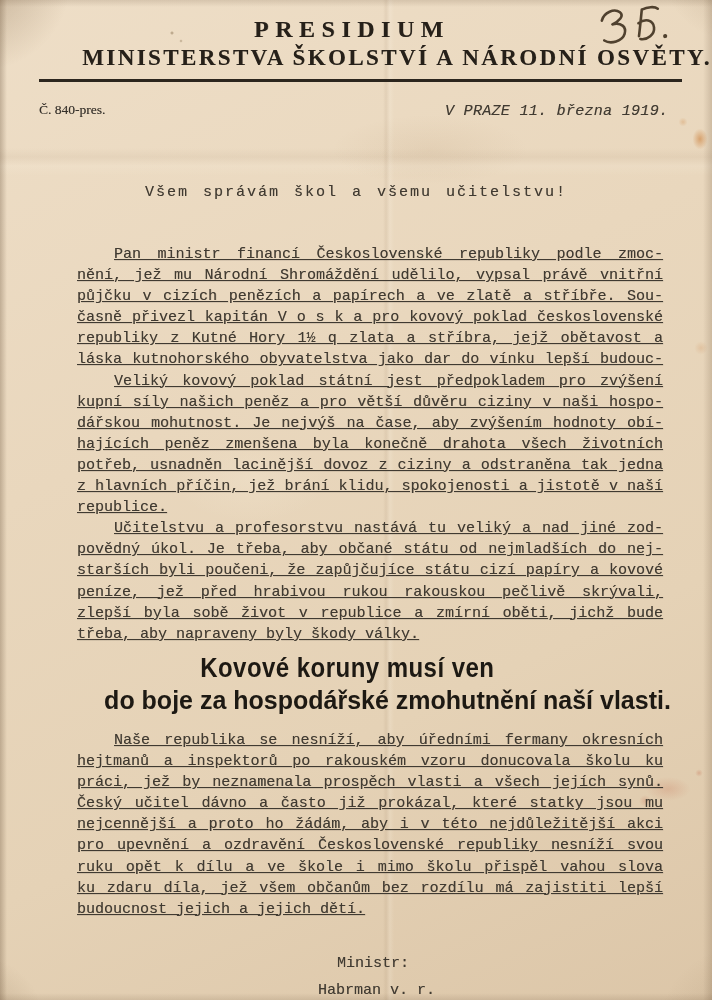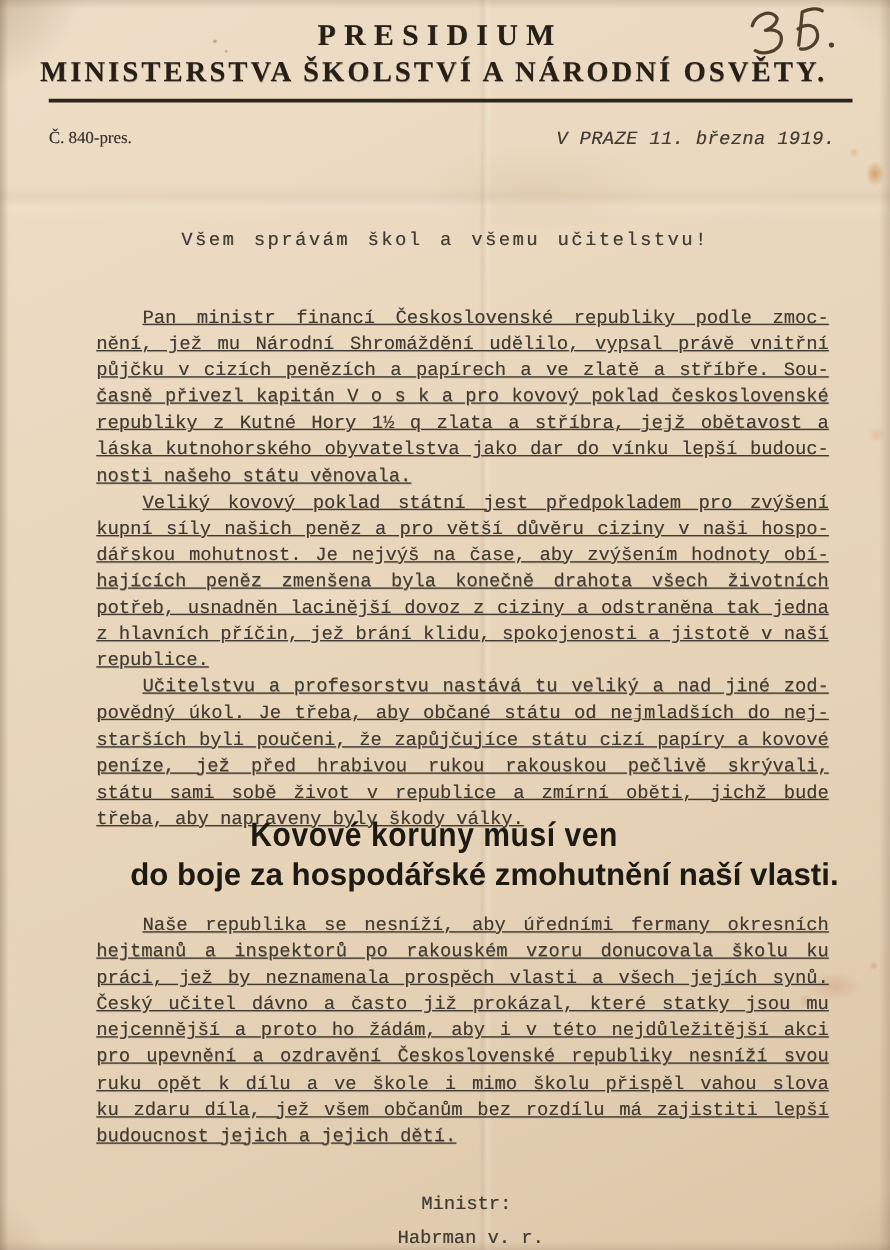--- a/index.html
+++ b/index.html
@@ -36,21 +36,21 @@
   .abs{position:absolute;}
   
   .title{
     top:14px;left:0;right:0;text-align:center;
     font-family:"Liberation Serif","DejaVu Serif",serif;
     font-weight:bold;font-size:24px;line-height:30px;
     letter-spacing:6.5px;color:#262019;
     transform:translateX(-4px);
   }
   .subtitle{
-    top:44px;left:0;right:0;text-align:left;
+    top:44px;left:0;right:0;text-align:right;
     font-family:"Liberation Serif","DejaVu Serif",serif;
     font-weight:bold;font-size:23px;line-height:28px;
     letter-spacing:2.4px;color:#262019;padding-left:32px;
   }
   .rule{top:79px;left:39px;width:643px;height:3px;background:#2c261e;}
   .refno{
     top:101px;left:39px;
     font-family:"Liberation Serif","DejaVu Serif",serif;
     font-size:13.5px;line-height:18px;color:#35302a;
   }
@@ -117,35 +117,34 @@
 
   <div class="abs salutation">Všem správám škol a všemu učitelstvu!</div>
 
   <div class="abs bodyblock b1">
     <div class="tl ind">Pan ministr financí Československé republiky podle zmoc-</div>
     <div class="tl">nění, jež mu Národní Shromáždění udělilo, vypsal právě vnitřní</div>
     <div class="tl">půjčku v cizích penězích a papírech a ve zlatě a stříbře. Sou-</div>
     <div class="tl">časně přivezl kapitán V o s k a pro kovový poklad československé</div>
     <div class="tl">republiky z Kutné Hory 1½ q zlata a stříbra, jejž obětavost a</div>
     <div class="tl">láska kutnohorského obyvatelstva jako dar do vínku lepší budouc-</div>
-    <div class="tl last">nosti našeho státu věnovala.</div>
 
     <div class="tl ind">Veliký kovový poklad státní jest předpokladem pro zvýšení</div>
     <div class="tl">kupní síly našich peněz a pro větší důvěru ciziny v naši hospo-</div>
     <div class="tl">dářskou mohutnost. Je nejvýš na čase, aby zvýšením hodnoty obí-</div>
     <div class="tl">hajících peněz zmenšena byla konečně drahota všech životních</div>
     <div class="tl">potřeb, usnadněn lacinější dovoz z ciziny a odstraněna tak jedna</div>
     <div class="tl">z hlavních příčin, jež brání klidu, spokojenosti a jistotě v naší</div>
     <div class="tl last">republice.</div>
 
     <div class="tl ind">Učitelstvu a profesorstvu nastává tu veliký a nad jiné zod-</div>
     <div class="tl">povědný úkol. Je třeba, aby občané státu od nejmladších do nej-</div>
     <div class="tl">starších byli poučeni, že zapůjčujíce státu cizí papíry a kovové</div>
     <div class="tl">peníze, jež před hrabivou rukou rakouskou pečlivě skrývali,</div>
-    <div class="tl">státu sami sobě život v republice a zmírní oběti, jichž bude</div>
+    <div class="tl">zlepší byla sobě život v republice a zmírní oběti, jichž bude</div>
     <div class="tl last">třeba, aby napraveny byly škody války.</div>
   </div>
 
   <div class="abs headline1">
     <span>Kovové koruny musí ven</span>
   </div>
   <div class="abs headline2">
     <span>do boje za hospodářské zmohutnění naší vlasti.</span>
   </div>
 

